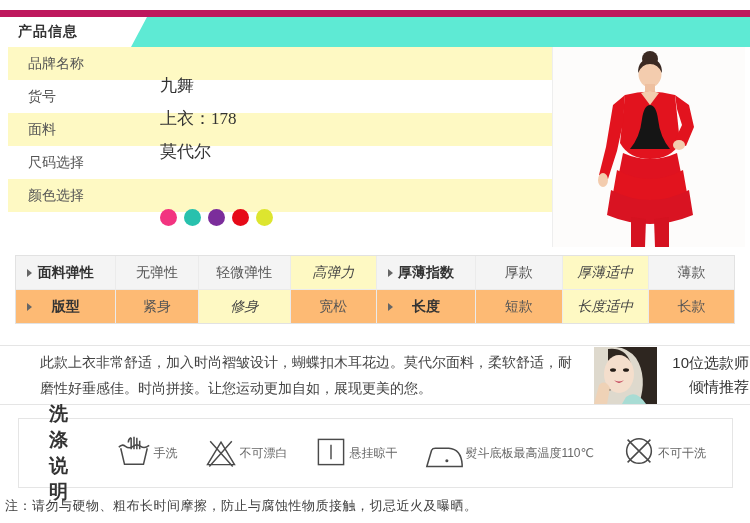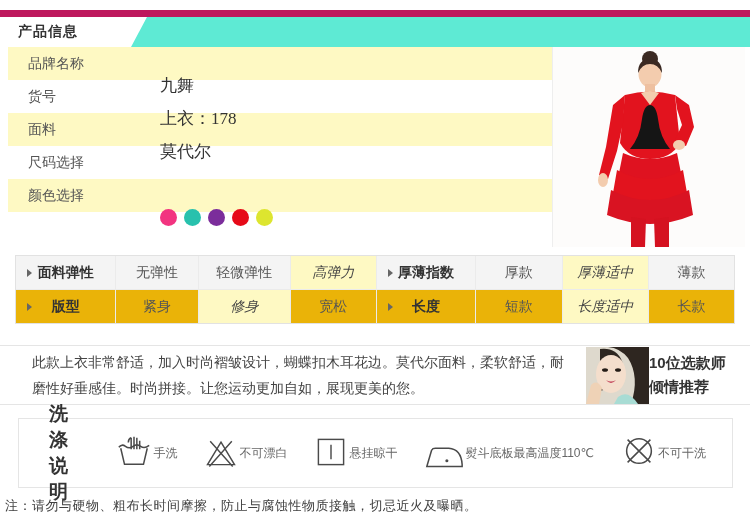--- a/index.html
+++ b/index.html
@@ -70,21 +70,21 @@
     border:1px solid #e2e2e2;
     display:grid;
     grid-template-columns:1.16fr 0.95fr 1.06fr 1fr 1.14fr 1fr 1fr 0.98fr;
   }
   .attr-cell{
     height:33px;
     display:flex;align-items:center;justify-content:center;
     font-size:14px;color:#555;
     border-right:1px solid #ebebeb;
     border-bottom:1px solid #ebebeb;
-    background:#eab308;
+    background:#fdba74;
     position:relative;
   }
   .attr-cell:nth-child(8n){border-right:none;}
   .attr-cell.r2{border-bottom:none;}
   .attr-cell.r1{background:#f4f4f4;}
   .attr-cell.sel{background:#fef9c3;color:#444;font-style:italic;}
   .attr-cell.head{font-weight:bold;color:#333;}
   .tri{
     position:absolute;left:11px;top:50%;
     margin-top:-4px;
@@ -98,37 +98,37 @@
   .desc-section{
     margin-top:21px;
     border-top:1px solid #e5e5e5;
     border-bottom:1px solid #e5e5e5;
     display:flex;
     align-items:center;
     height:58px;
   }
   .desc-text{
     margin:0;
-    padding-left:32px;
+    padding-left:40px;
     width:540px;
     font-size:14px;color:#444;
     line-height:26px;
   }
   .recommend{
     display:flex;align-items:center;
     margin-left:14px;
   }
   .stylist-photo{
     width:63px;height:57px;flex-shrink:0;
     overflow:hidden;
   }
   .recommend-text{
     width:92px;
-    text-align:left;
-    font-size:15px;font-weight:bold;color:#333;
+    text-align:right;
+    font-size:15px;font-weight:normal;color:#333;
     line-height:24px;
   }
 
   
   .wash-box{
     margin:13px 17px 0 18px;
     border:1px solid #e5e5e5;
     height:68px;
     display:flex;
     align-items:center;

